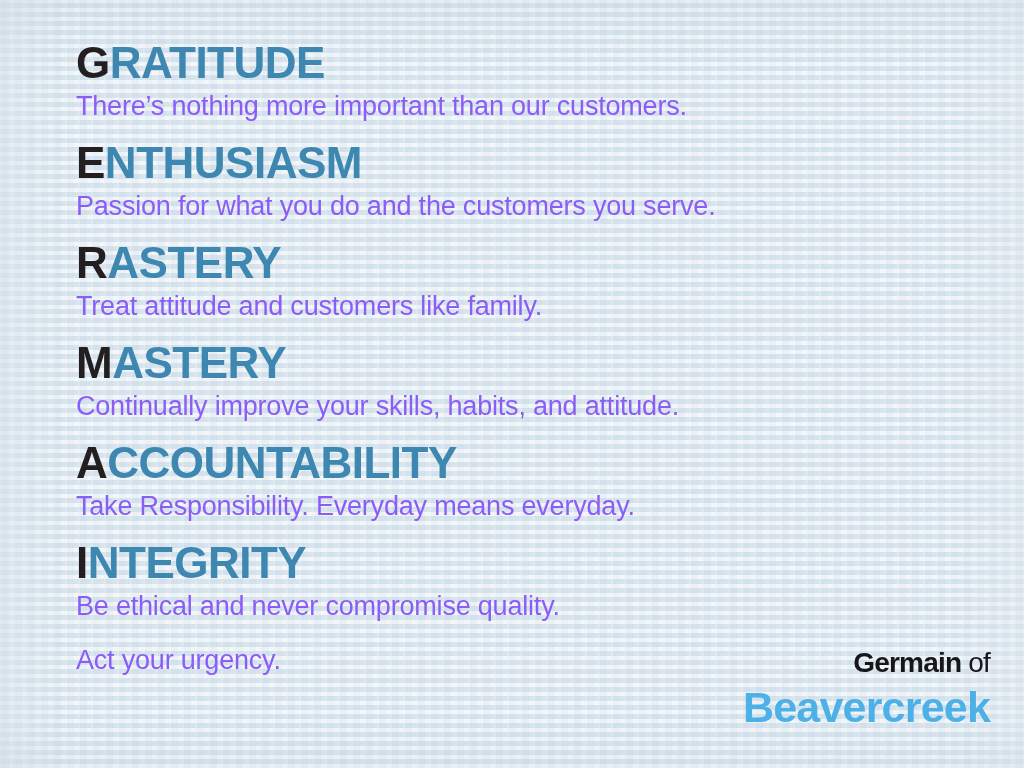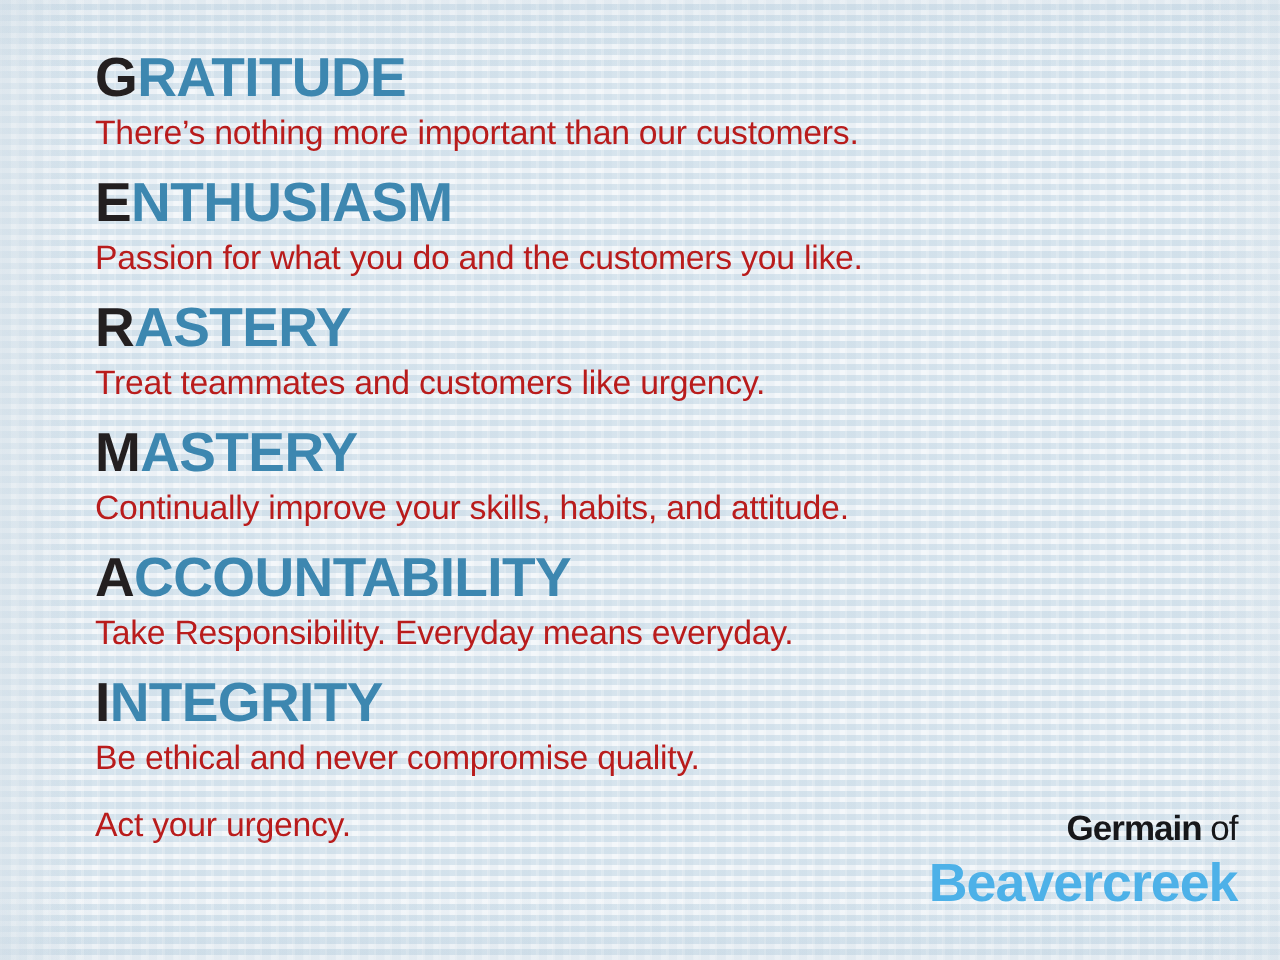--- a/index.html
+++ b/index.html
@@ -119,21 +119,21 @@
   .value-heading .rest {
     color: #3d87b0;
   }
 
   .value-desc {
     margin: 4px 0 0 0;
     font-family: "Liberation Sans", sans-serif;
     font-weight: normal;
     font-size: 27px;
     line-height: 32px;
-    color: #b91c1c;
+    color: #8b5cf6;
     letter-spacing: -0.2px;
     white-space: nowrap;
   }
 
   
   .logo {
     position: absolute;
     right: 34px;
     bottom: 38px;
     text-align: right;
@@ -175,26 +175,26 @@
 
   <div class="content">
 
     <div class="value-block" style="top:40px">
       <h2 class="value-heading"><span class="initial">G</span><span class="rest">RATITUDE</span></h2>
       <p class="value-desc">There’s nothing more important than our customers.</p>
     </div>
 
     <div class="value-block" style="top:140px">
       <h2 class="value-heading"><span class="initial">E</span><span class="rest">NTHUSIASM</span></h2>
-      <p class="value-desc">Passion for what you do and the customers you like.</p>
+      <p class="value-desc">Passion for what you do and the customers you serve.</p>
     </div>
 
     <div class="value-block" style="top:240px">
       <h2 class="value-heading"><span class="initial">R</span><span class="rest">ASTERY</span></h2>
-      <p class="value-desc">Treat teammates and customers like urgency.</p>
+      <p class="value-desc">Treat attitude and customers like family.</p>
     </div>
 
     <div class="value-block" style="top:340px">
       <h2 class="value-heading"><span class="initial">M</span><span class="rest">ASTERY</span></h2>
       <p class="value-desc">Continually improve your skills, habits, and attitude.</p>
     </div>
 
     <div class="value-block" style="top:440px">
       <h2 class="value-heading"><span class="initial">A</span><span class="rest">CCOUNTABILITY</span></h2>
       <p class="value-desc">Take Responsibility. Everyday means everyday.</p>

